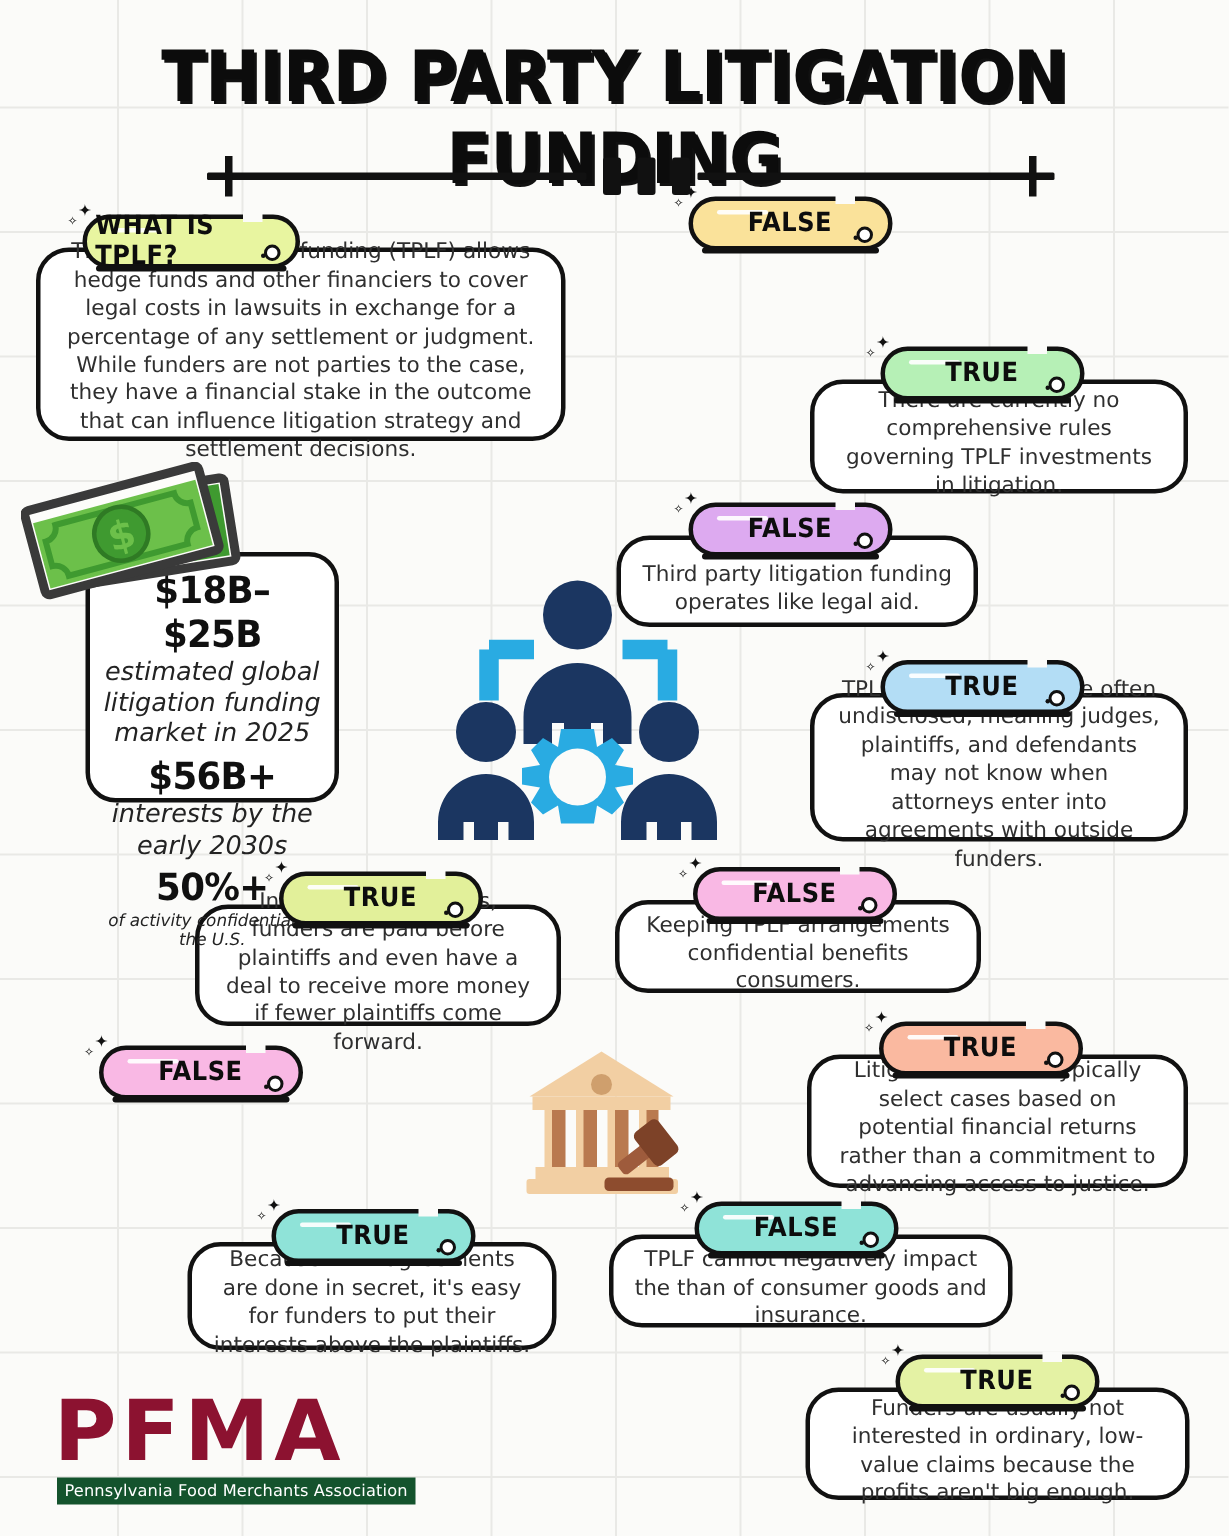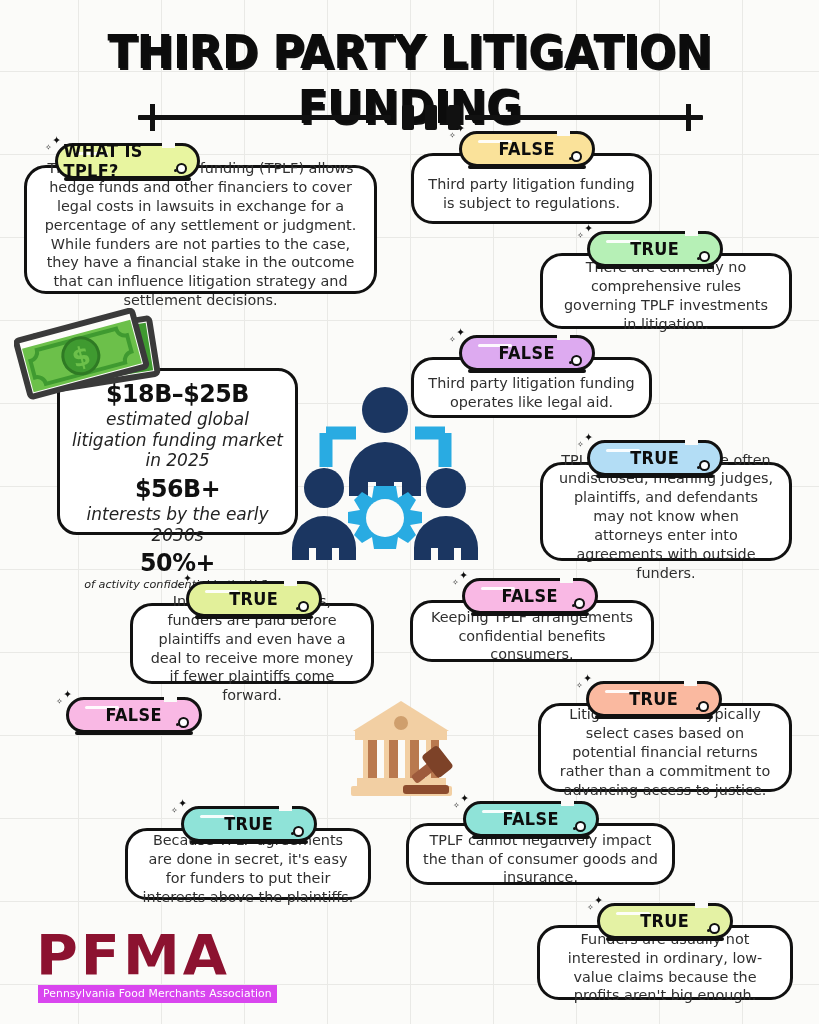--- a/index.html
+++ b/index.html
@@ -69,21 +69,21 @@
   .spark{position:absolute;left:-13px;top:-10px;width:24px;height:22px;pointer-events:none;}
   .spark i{position:absolute;color:#111;font-size:9px;line-height:9px;font-style:normal;}
   .spark i:nth-child(1){left:7px;top:0px;font-size:11px;}
   .spark i:nth-child(2){left:0px;top:7px;font-size:8px;}
   .spark i:nth-child(3){left:15px;top:9px;font-size:6px;}
   .sparkR{position:absolute;right:-14px;bottom:-4px;width:18px;height:16px;}
   .sparkR i{position:absolute;color:#111;font-size:7px;font-style:normal;left:2px;top:2px;}
 
   
   .stats{
-    position:absolute;left:57px;top:368px;width:241px;height:167px;
+    position:absolute;left:57px;top:368px;width:169px;height:167px;
     background:#fff;border:3.5px solid #111;border-radius:20px;
     box-sizing:border-box;text-align:center;padding:8px 8px 20px;
     z-index:3;
   }
   .stats .big{font-weight:bold;font-size:25px;letter-spacing:-0.5px;color:#101010;transform:scaleX(0.95);}
   .stats .big.b2{font-size:25px;margin-top:3px;}
   .stats .big.b3{font-size:25px;margin-top:2px;}
   .stats .cap{font-style:italic;font-size:17px;line-height:1.22;color:#232323;margin-top:1px;}
   .stats .cap.small{font-size:11.2px;}
 
@@ -96,21 +96,21 @@
   
   .court{position:absolute;left:345px;top:697px;width:113px;height:105px;z-index:1;}
 
   
   .pfma{position:absolute;left:38px;top:928px;width:210px;height:72px;}
   .pfma .word{
     font-weight:bold;font-size:56px;letter-spacing:3px;color:#8c1230;line-height:54px;
     font-family:"DejaVu Sans", sans-serif;transform:scaleX(1.02);
   }
   .pfma .band{
-    background:#d946ef;color:#fff;font-size:10.8px;letter-spacing:0.1px;
+    background:#14532d;color:#fff;font-size:10.8px;letter-spacing:0.1px;
     padding:2px 5px 3px;display:inline-block;margin-top:1px;white-space:nowrap;
     font-family:"DejaVu Sans", sans-serif;
   }
 </style>
 </head>
 <body>
 
 <div class="stage">
 
   <div class="title">THIRD PARTY LITIGATION FUNDING</div>
@@ -222,23 +222,20 @@
           <i>✧</i>
           <i>·</i>
         </div>
       <div class="hl"></div>
       <div class="gap"></div>
       <span class="lbl">FALSE</span>
       <div class="shadow"></div>
       <div class="dot2"></div>
       <div class="dot1"></div>
     </div>
-    <div class="body">
-      <div class="txt">Third party litigation funding is subject to regulations.</div>
-    </div>
   </div>
 
   <div class="card" style="left:540px;top:231px;width:252px;height:98px;">
     <div class="badge" id="b1" style="left: 47px; width: 136px; background: rgb(182, 240, 182);">
       <div class="spark">
           <i>✦</i>
           <i>✧</i>
           <i>·</i>
         </div>
       <div class="hl"></div>

